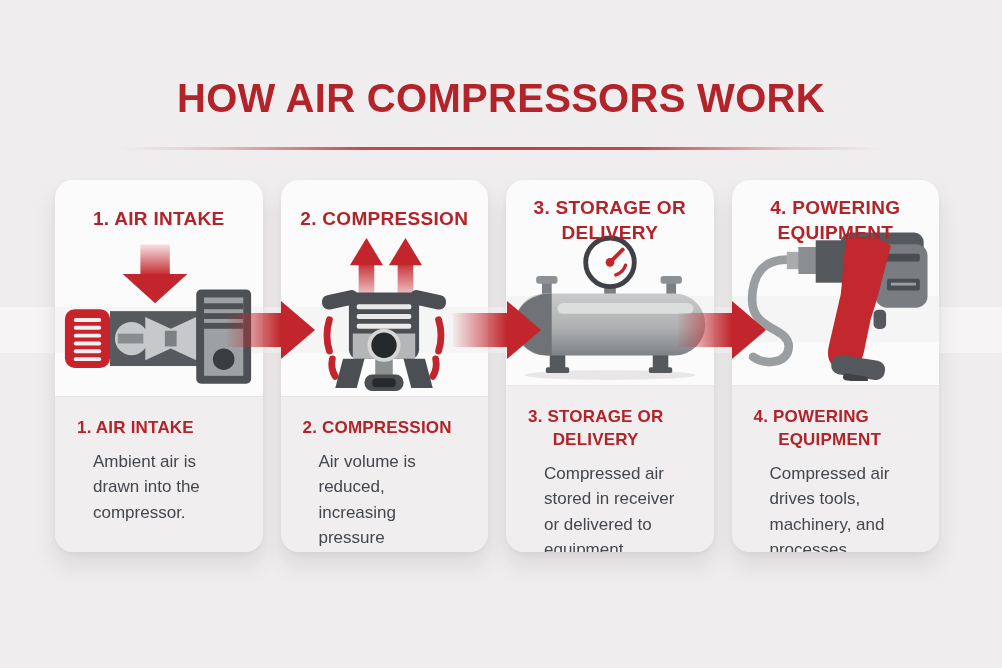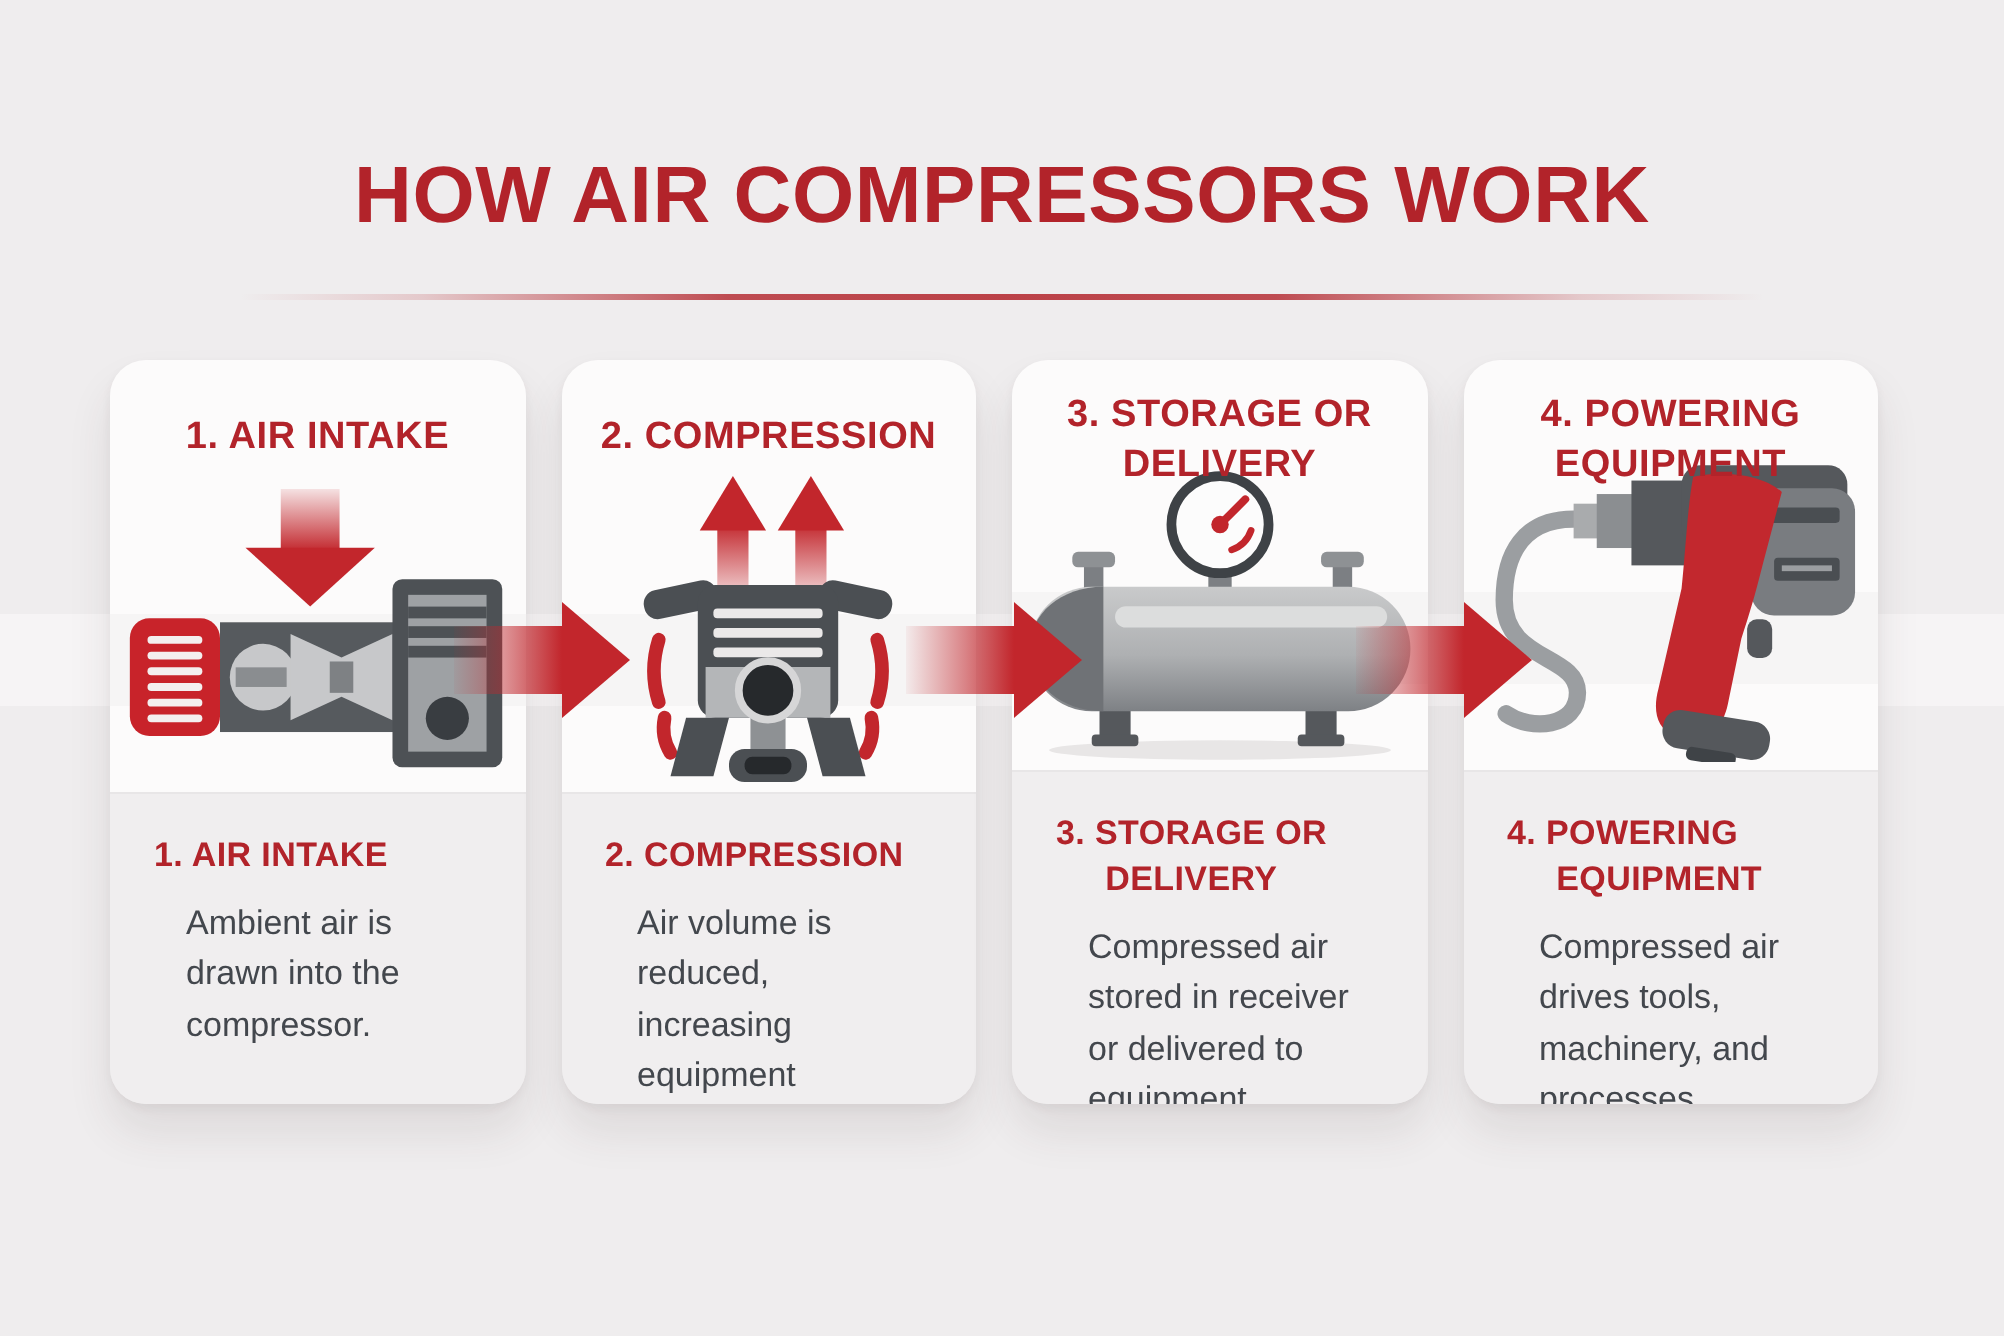--- a/index.html
+++ b/index.html
@@ -178,21 +178,21 @@
           <polygon points="102,126 124,126 132,156 110,156" fill="#4b4f53"></polygon>
           <rect x="73" y="124" width="18" height="22" fill="#8e9194"></rect>
           <circle cx="82" cy="112" r="15" fill="#26292c" stroke="#d6d6d7" stroke-width="4"></circle>
           <rect x="62" y="142" width="40" height="17" rx="8" fill="#4b4f53"></rect>
           <rect x="70" y="146" width="24" height="9" rx="4" fill="#26292c"></rect>
         </svg>
       </div>
     </div>
     <div class="card-bottom">
       <h3>2. COMPRESSION</h3>
-      <p>Air volume is reduced, increasing equipment</p>
+      <p>Air volume is reduced, increasing pressure</p>
     </div>
   </div>
 
   <div class="step-card">
     <div class="card-top">
       <div class="inner-band"></div>
       <h2>3. STORAGE OR DELIVERY</h2>
       <div class="icon-area">
         <svg width="206" height="148" viewBox="0 0 212 152">
           <ellipse cx="106" cy="146" rx="88" ry="5" fill="rgba(90,80,80,0.12)"></ellipse>

